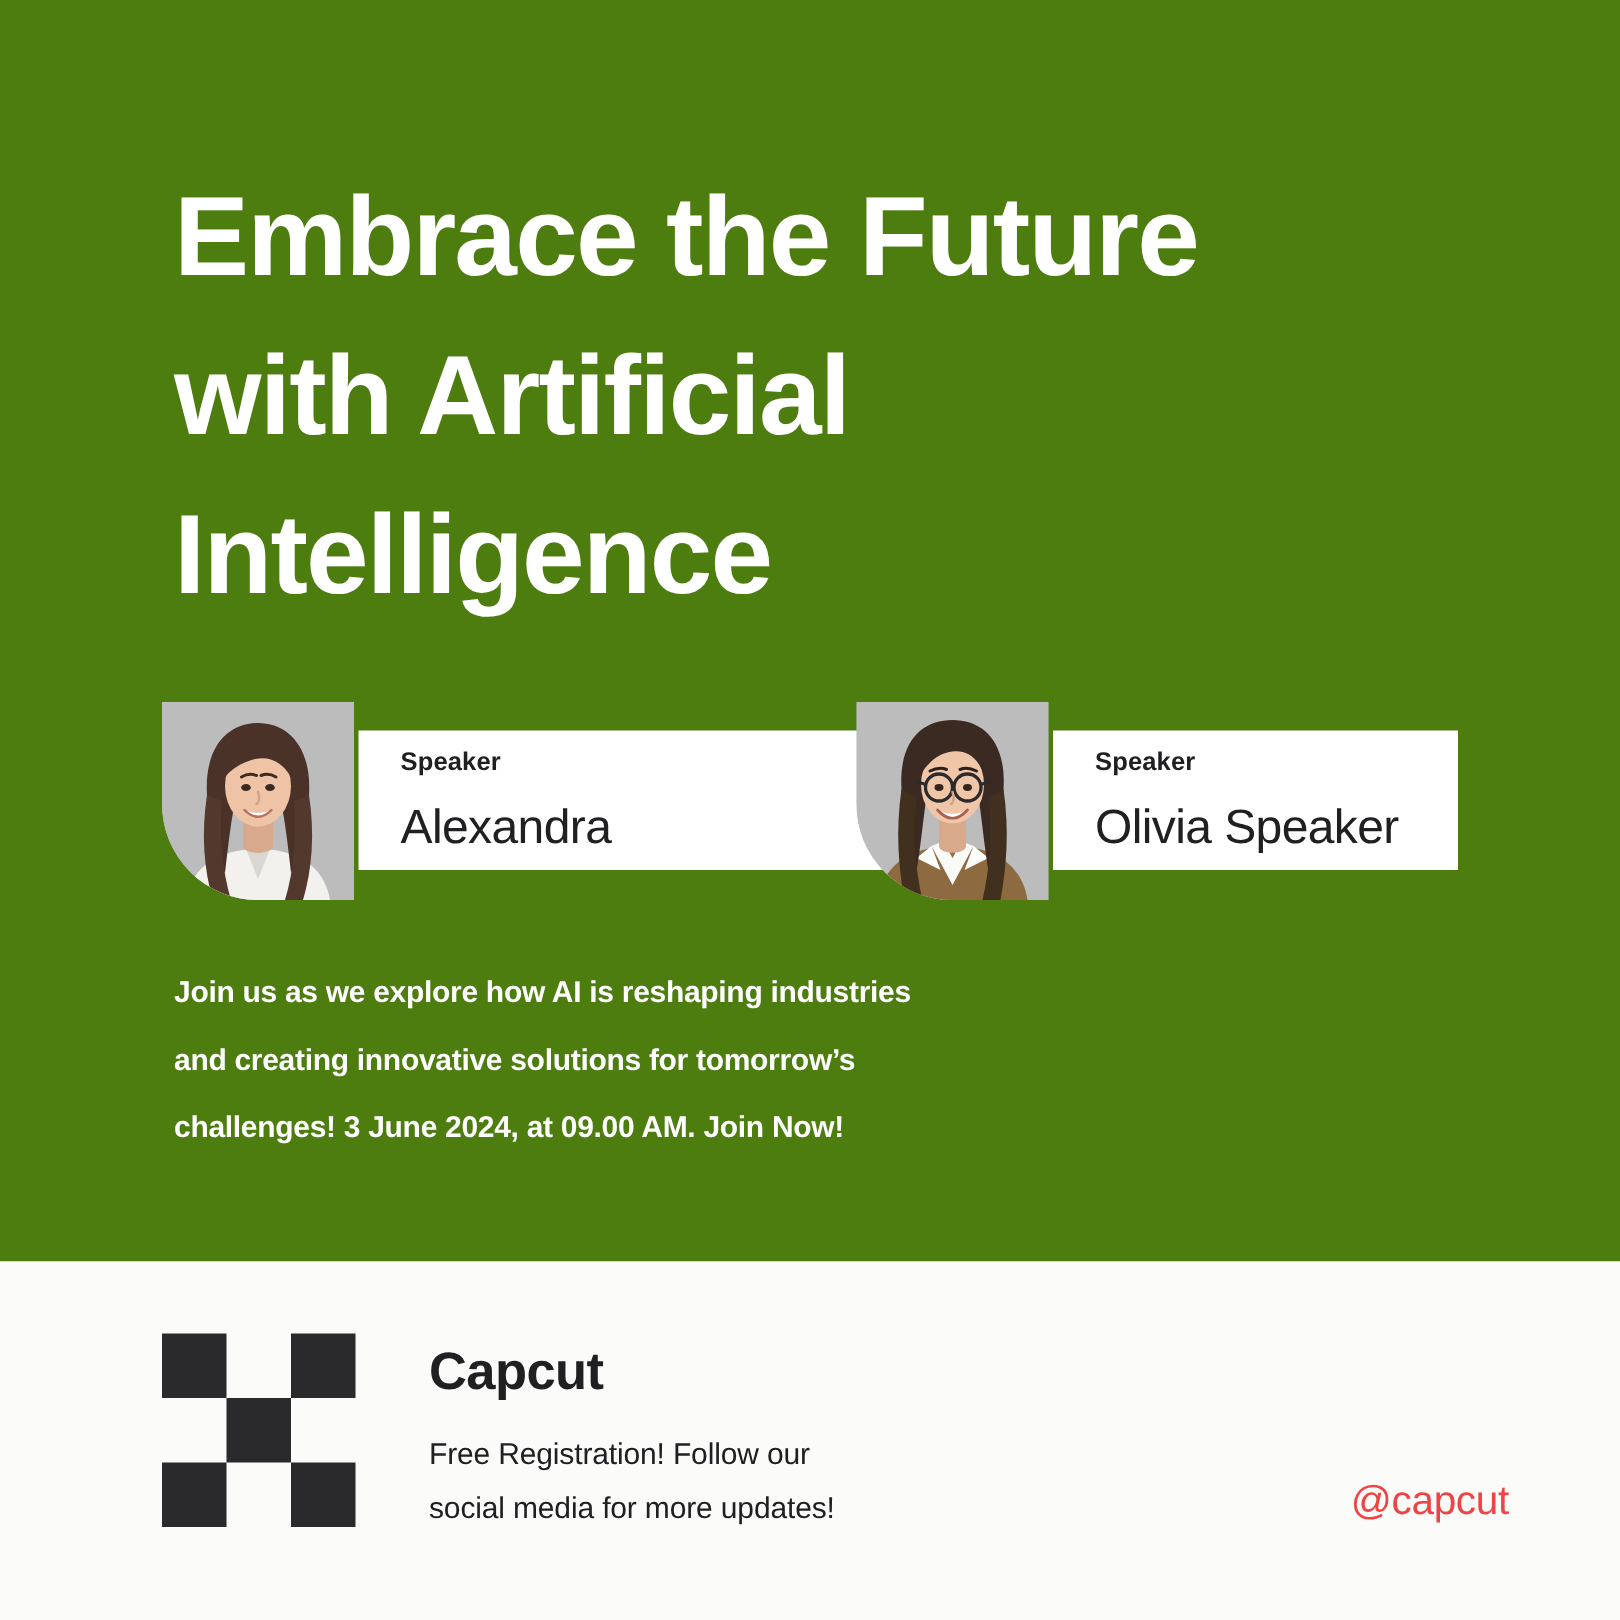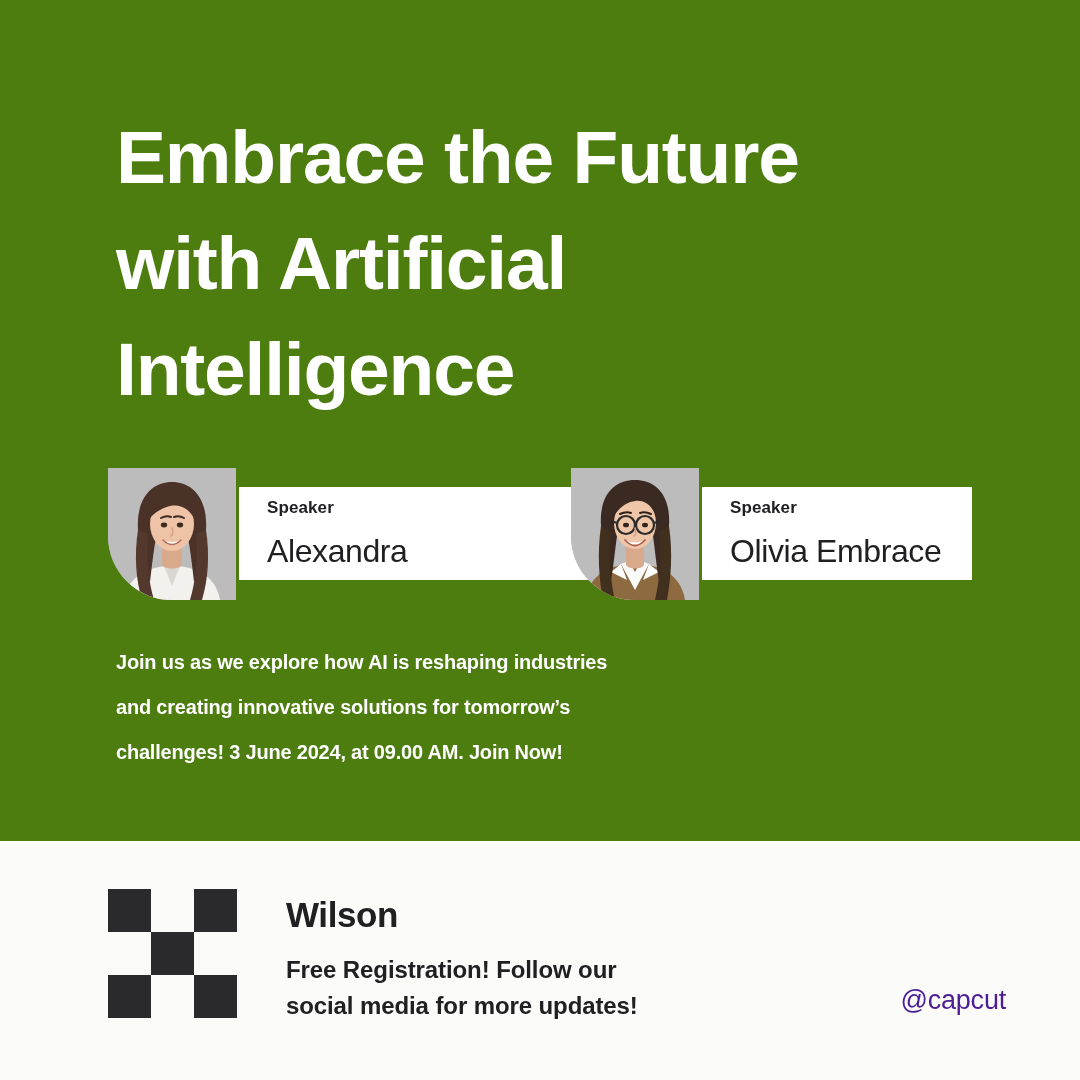--- a/index.html
+++ b/index.html
@@ -127,30 +127,30 @@
     font-size: 35px;
     font-weight: 700;
     line-height: 44px;
     letter-spacing: -0.4px;
   }
   .tagline {
     position: absolute;
     left: 286px; top: 952px;
     width: 430px;
     color: #202023;
-    font-size: 24px;
-    font-weight: 700;
+    font-size: 20px;
+    font-weight: 400;
     line-height: 36px;
     letter-spacing: -0.1px;
     white-space: pre-line;
   }
   .handle {
     position: absolute;
     right: 74px; top: 985px;
-    color: #4c1d95;
+    color: #ef4444;
     font-size: 27px;
     font-weight: 400;
     letter-spacing: -0.2px;
     text-align: right;
   }
 </style>
 </head>
 <body>
 
 <div id="poster">
@@ -237,21 +237,21 @@
 
             <path d="M54 72 q10 10 20 0 q-10 5 -20 0 Z" fill="#FFFFFF"></path>
             <path d="M54 72 q10 11 20 0" stroke="#A9604F" stroke-width="1.8" fill="none" stroke-linecap="round"></path>
 
             <path d="M30 58 C26 86 28 110 32 132 L44 132 C39 110 37 86 40 64 Z" fill="#42301F"></path>
             <path d="M98 58 C102 86 100 110 96 132 L84 132 C89 110 91 86 88 64 Z" fill="#42301F"></path>
           </svg>
         </div>
         <div class="namecard">
           <div class="role">Speaker</div>
-          <div class="sname">Olivia Embrace</div>
+          <div class="sname">Olivia Speaker</div>
         </div>
       </div>
 
     </div>
 
     <div class="blurb">Join us as we explore how AI is reshaping industries
 and creating innovative solutions for tomorrow’s
 challenges! 3 June 2024, at 09.00 AM. Join Now!</div>
   </div>
 
@@ -262,20 +262,20 @@
       <i></i>
       <i class="on"></i>
     <i></i>
       <i class="on"></i>
       <i></i>
     <i class="on"></i>
       <i></i>
       <i class="on"></i>
   </div>
 
-  <div class="brand">Wilson</div>
+  <div class="brand">Capcut</div>
 
   <div class="tagline">Free Registration! Follow our
 social media for more updates!</div>
 
   <div class="handle">@capcut</div>
 
 </div>
 
 </body></html>

